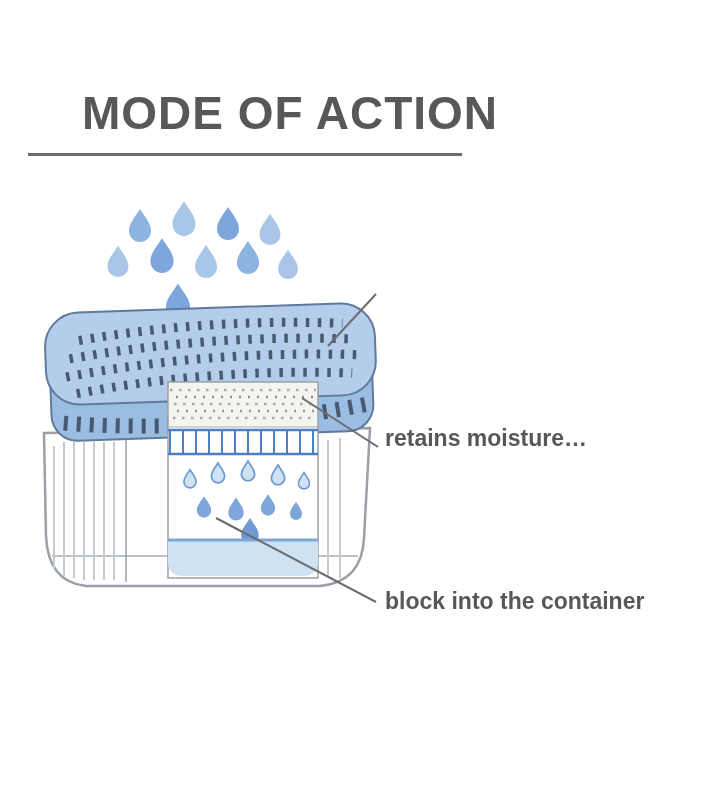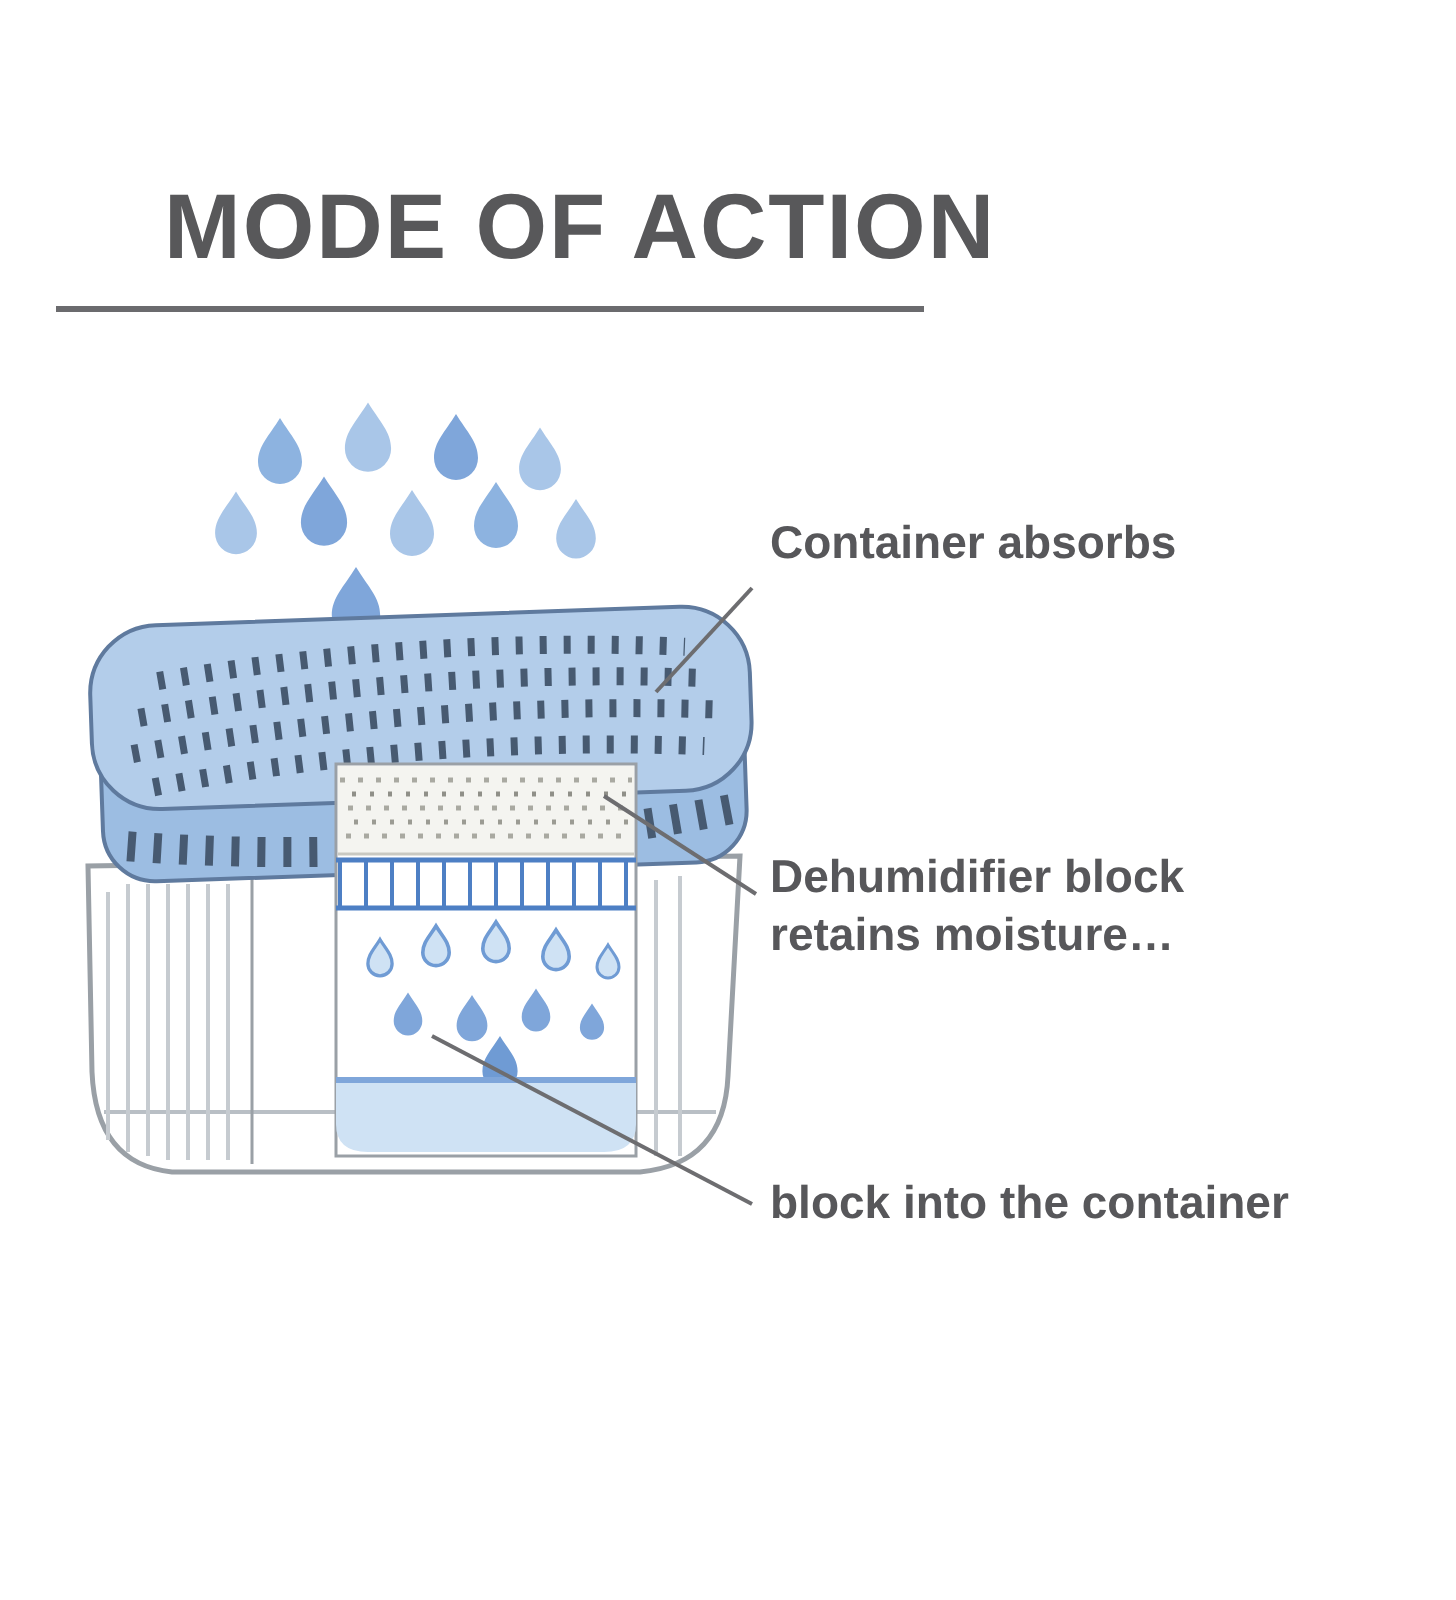--- a/index.html
+++ b/index.html
@@ -131,23 +131,21 @@
     </g>
   </svg>
 
   <svg class="leaders" viewBox="0 0 728 800">
     <line x1="376" y1="294" x2="328" y2="346" stroke="#6d6d70" stroke-width="2"></line>
     <line x1="378" y1="447" x2="302" y2="398" stroke="#6d6d70" stroke-width="2"></line>
     <line x1="216" y1="518" x2="376" y2="602" stroke="#6d6d70" stroke-width="2"></line>
   </svg>
 
   <div class="note note-1">
-    <span>Container absorbs</span>
   </div>
   <div class="note note-2">
-    <span>Dehumidifier block</span>
     <span>retains moisture…</span>
   </div>
   <div class="note note-3">
     <span>block into the container</span>
   </div>
 
 </div>
 
 </body></html>

